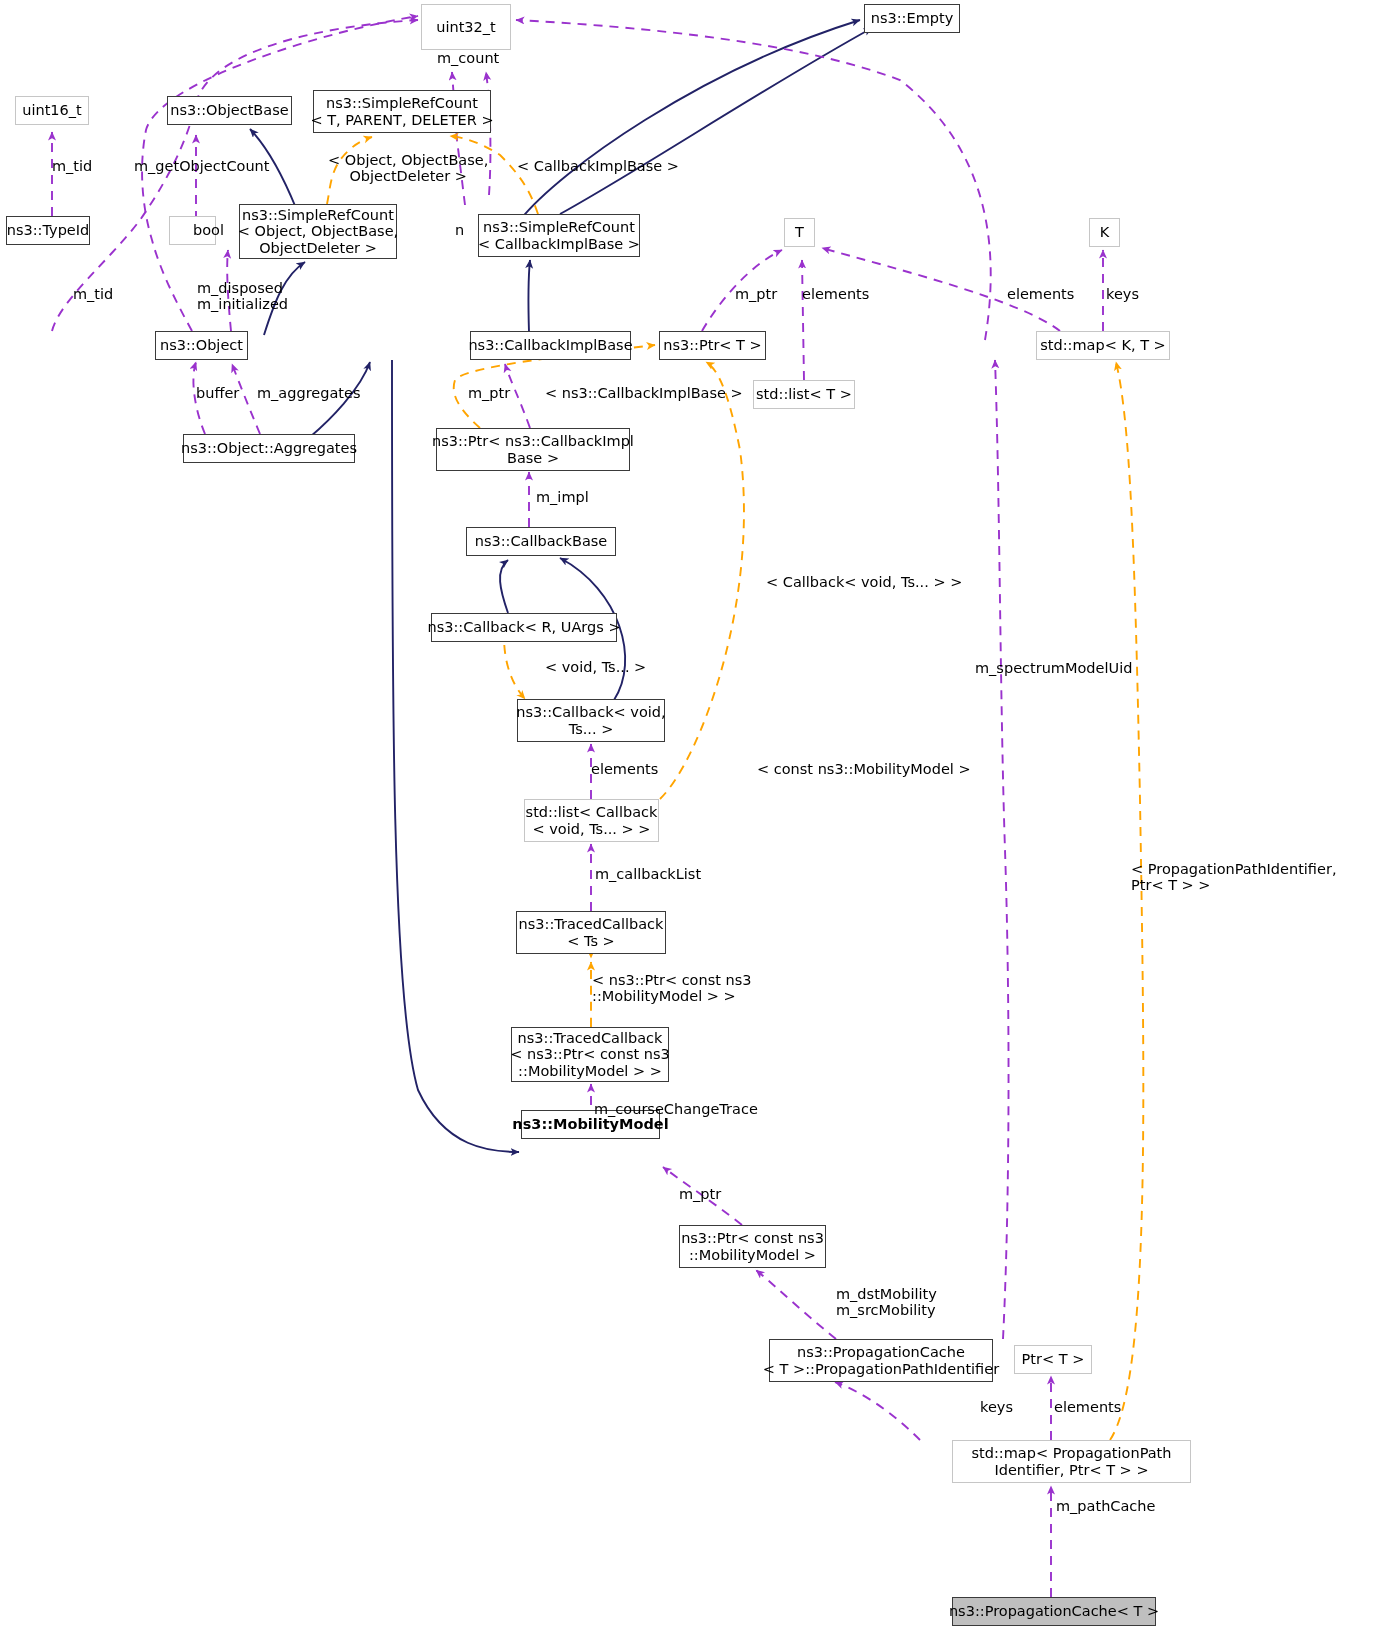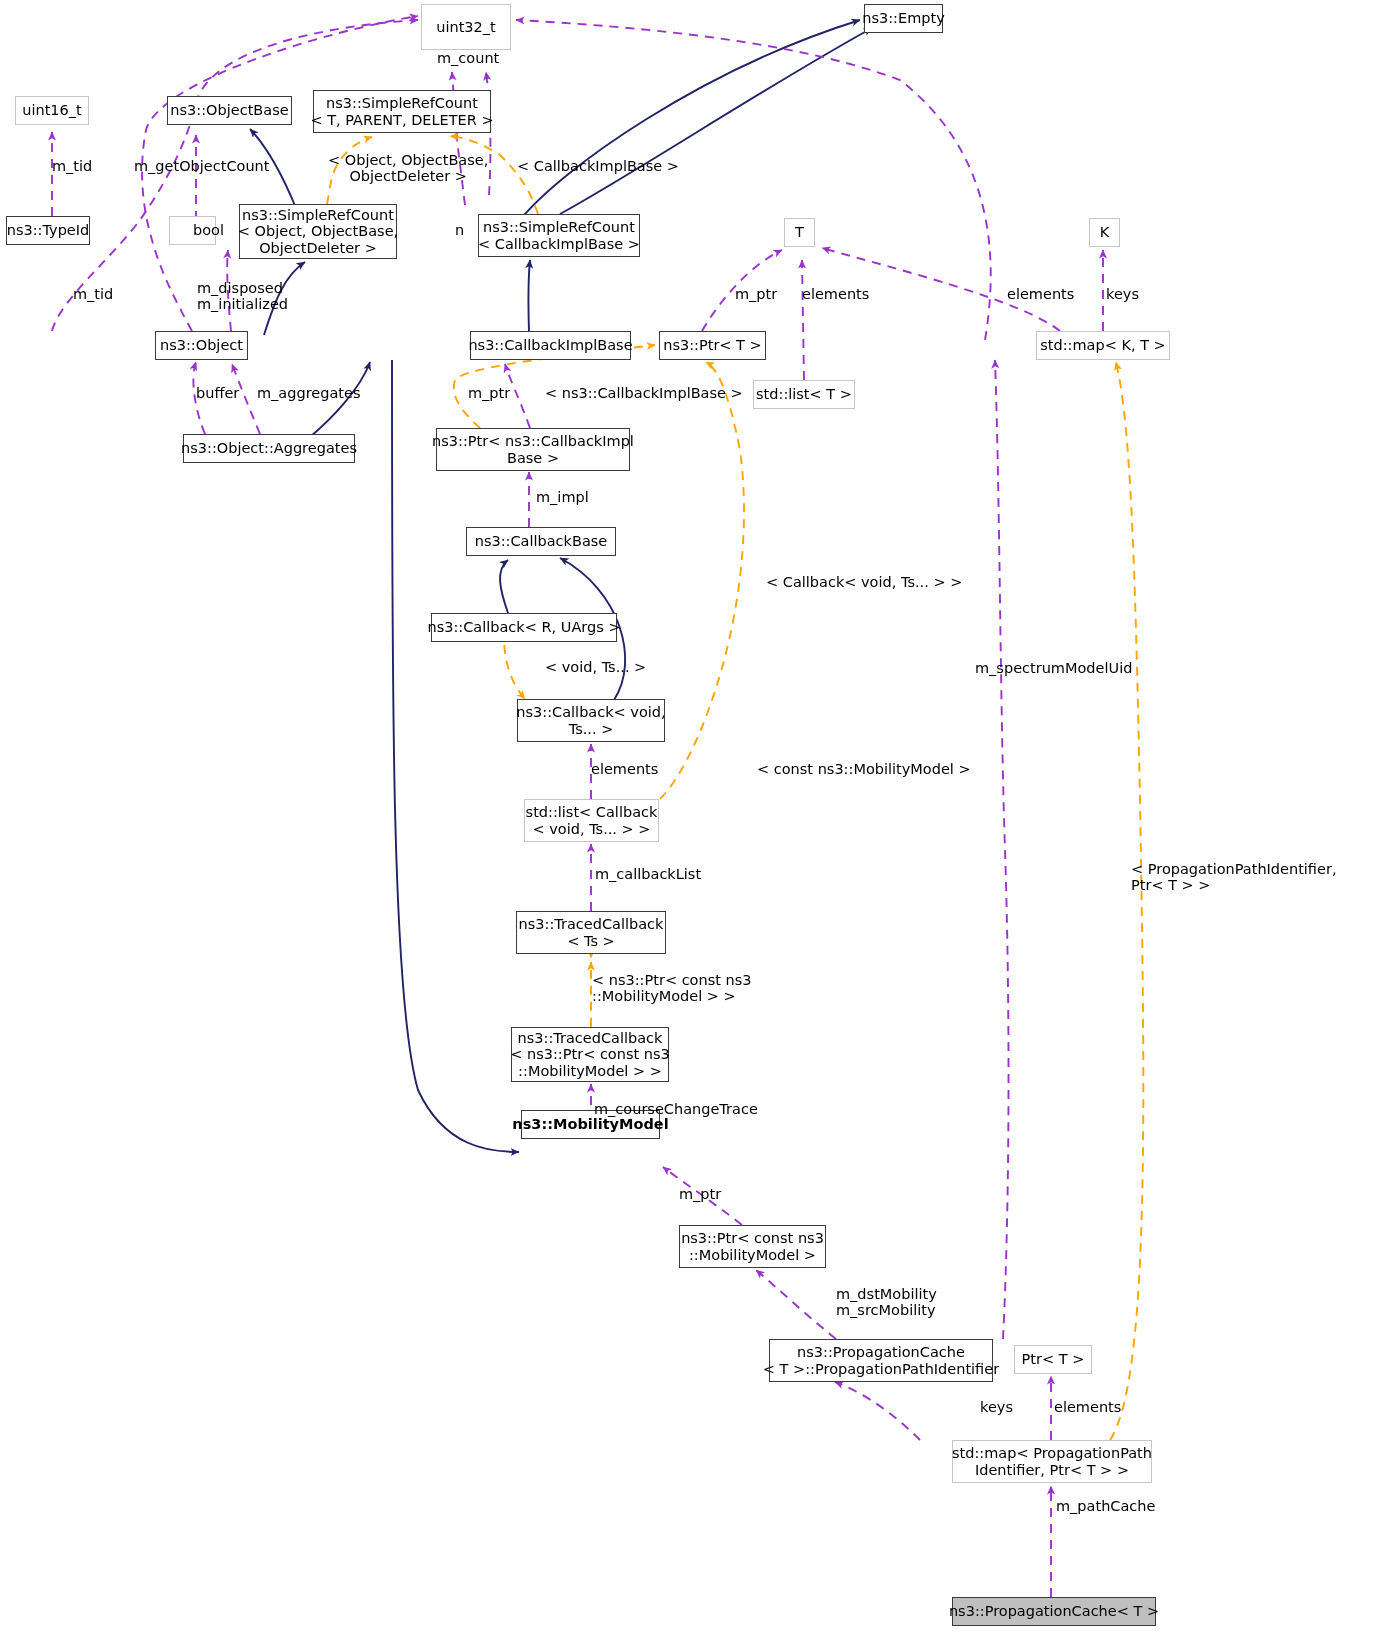--- a/index.html
+++ b/index.html
@@ -98,21 +98,21 @@
       <path d="M506,613 C500,650 508,680 525,699"></path>
       <path d="M660,799 C700,760 760,600 740,450 C730,400 720,370 706,362"></path>
       <path d="M591,911 C591,935 591,950 591,958"></path>
       <path d="M591,1027 C591,1000 591,980 591,962"></path>
       <path d="M1110,1440 C1150,1380 1145,1100 1140,800 C1135,550 1130,420 1116,362"></path>
     </g>
   </svg>
 
   <div id="nodes">
       <div class="node light" style="left: 421px; top: 4px; width: 90px; height: 46px;">uint32_t</div>
-      <div class="node solid" style="left: 864px; top: 4px; width: 79px; height: 29px;">ns3::Empty</div>
+      <div class="node solid" style="left: 864px; top: 4px; width: 96px; height: 29px;">ns3::Empty</div>
       <div class="node light" style="left: 15px; top: 96px; width: 74px; height: 29px;">uint16_t</div>
       <div class="node solid" style="left: 167px; top: 96px; width: 125px; height: 29px;">ns3::ObjectBase</div>
       <div class="node solid" style="left: 313px; top: 90px; width: 178px; height: 43px;">ns3::SimpleRefCount
 &lt; T, PARENT, DELETER &gt;</div>
       <div class="node solid" style="left: 6px; top: 216px; width: 84px; height: 29px; text-align: center;">ns3::TypeId</div>
       <div class="node light" style="left: 169px; top: 216px; width: 47px; height: 29px; padding-left: 32px;">bool</div>
       <div class="node solid" style="left: 239px; top: 204px; width: 158px; height: 55px;">ns3::SimpleRefCount
 &lt; Object, ObjectBase,
 ObjectDeleter &gt;</div>
       <div class="node solid" style="left: 478px; top: 214px; width: 162px; height: 43px;">ns3::SimpleRefCount
@@ -137,21 +137,21 @@
 &lt; Ts &gt;</div>
       <div class="node solid" style="left: 511px; top: 1027px; width: 158px; height: 55px;">ns3::TracedCallback
 &lt; ns3::Ptr&lt; const ns3
 ::MobilityModel &gt; &gt;</div>
       <div class="node solid" style="left: 521px; top: 1110px; width: 139px; height: 29px; font-weight: bold;">ns3::MobilityModel</div>
       <div class="node solid" style="left: 679px; top: 1225px; width: 147px; height: 43px;">ns3::Ptr&lt; const ns3
 ::MobilityModel &gt;</div>
       <div class="node solid" style="left: 769px; top: 1339px; width: 224px; height: 43px;">ns3::PropagationCache
 &lt; T &gt;::PropagationPathIdentifier</div>
       <div class="node light" style="left: 1014px; top: 1345px; width: 78px; height: 29px;">Ptr&lt; T &gt;</div>
-      <div class="node light" style="left: 952px; top: 1440px; width: 200px; height: 43px;">std::map&lt; PropagationPath
+      <div class="node light" style="left: 952px; top: 1440px; width: 239px; height: 43px;">std::map&lt; PropagationPath
 Identifier, Ptr&lt; T &gt; &gt;</div>
       <div class="node hl" style="left: 952px; top: 1597px; width: 204px; height: 29px;">ns3::PropagationCache&lt; T &gt;</div>
     </div>
   <div id="labels">
       <div class="edgelabel l" style="left: 437px; top: 50px;">m_count</div>
       <div class="edgelabel l" style="left: 52px; top: 158px;">m_tid</div>
       <div class="edgelabel l" style="left: 134px; top: 158px;">m_getObjectCount</div>
       <div class="edgelabel c" style="left: 328px; top: 152px;">&lt; Object, ObjectBase,
 ObjectDeleter &gt;</div>
       <div class="edgelabel l" style="left: 517px; top: 158px;">&lt; CallbackImplBase &gt;</div>

